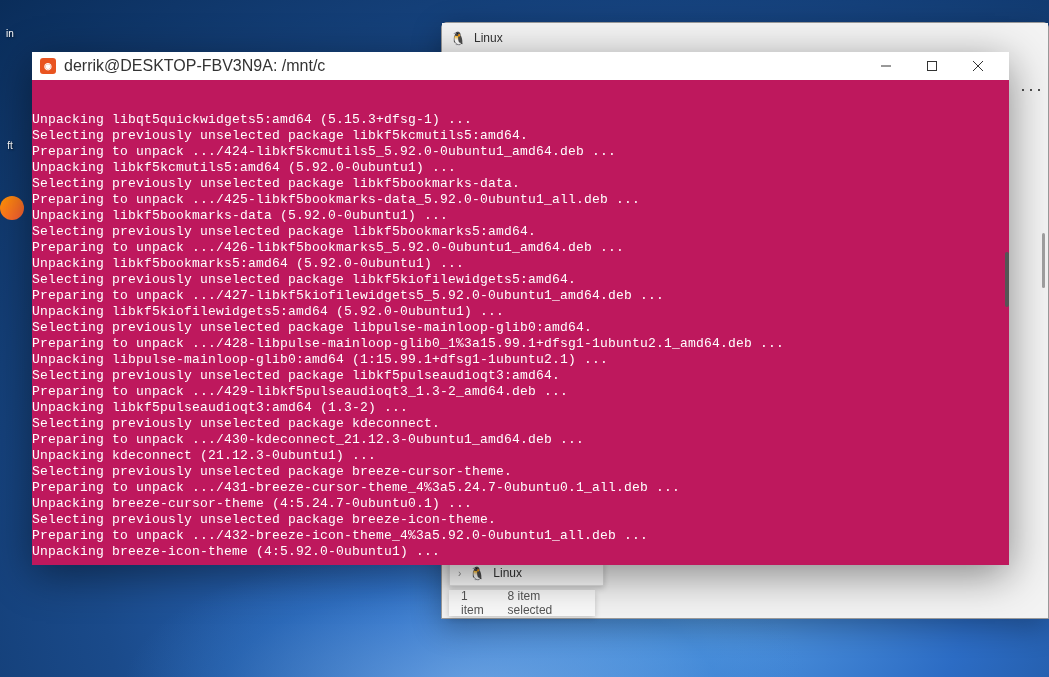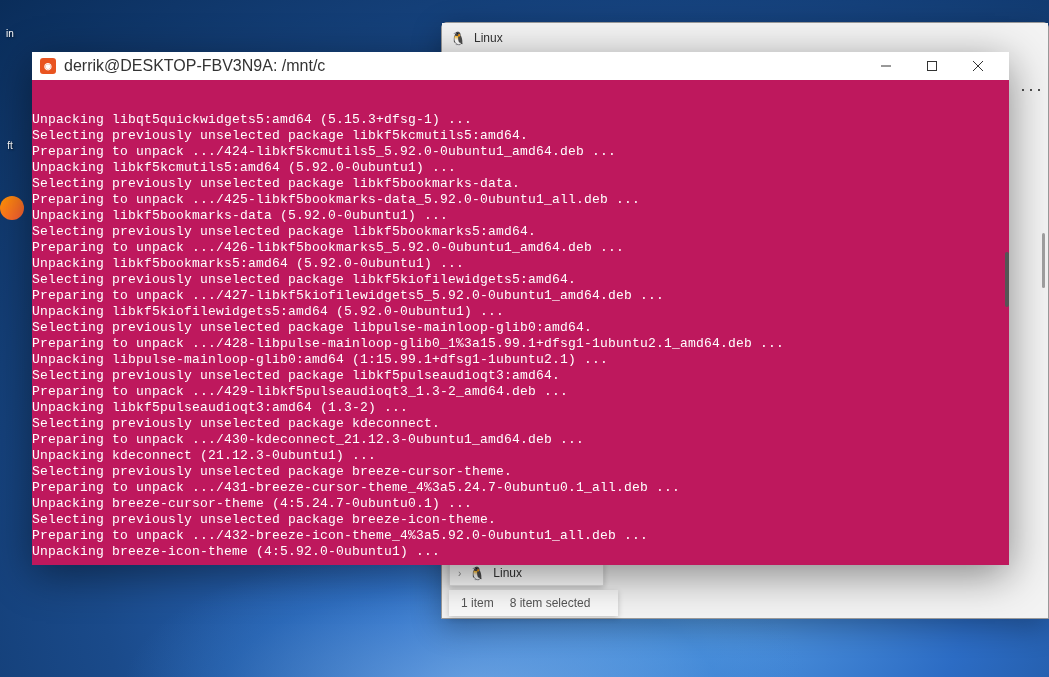--- a/index.html
+++ b/index.html
@@ -96,21 +96,21 @@
       font-size: 12px;
       color: #333;
       z-index: 5;
       box-shadow: 0 2px 6px rgba(0,0,0,0.2);
     }
     .explorer-breadcrumb .chev { color: #888; margin-right: 8px; font-size: 10px; }
     .explorer-statusbar {
       position: absolute;
       left: 449px;
       top: 590px;
-      width: 169px;
+      width: 146px;
       height: 26px;
       background: #f9f9f9;
       display: flex;
       align-items: center;
       padding: 0 12px;
       font-size: 12px;
       color: #555;
       gap: 16px;
       z-index: 5;
       box-shadow: 0 2px 6px rgba(0,0,0,0.2);

